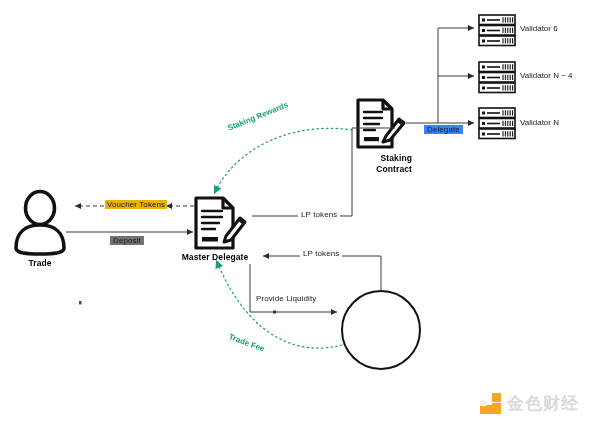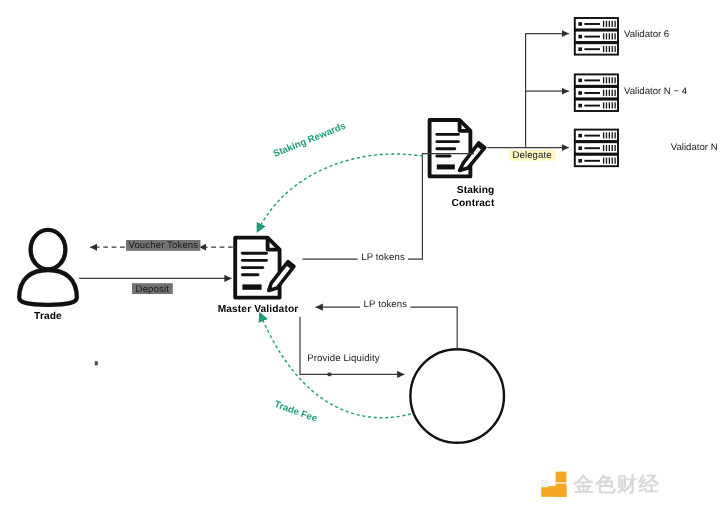--- a/index.html
+++ b/index.html
@@ -279,47 +279,47 @@
     <path d="M250,264 L250,312 L337,312" fill="none" stroke="#3a3a3a" stroke-width="1" marker-end="url(#arrowDark)"></path>
     <rect x="273" y="310.5" width="3" height="3" fill="#3a3a3a"></rect>
 
     <path d="M342,345 C300,356 250,340 217,262" fill="none" stroke="#1a9e7a" stroke-width="1.2" stroke-dasharray="1.6,3.2" stroke-linecap="round" marker-end="url(#arrowTeal)"></path>
 
     <rect x="79" y="301" width="2.5" height="3.5" fill="#4a4a4a"></rect>
   </svg>
 
   <div class="node-label" style="left:10px; top:258px; width:60px;">Trade</div>
 
-  <div class="node-label" style="left:165px; top:252px; width:100px;">Master Validator</div>
+  <div class="node-label" style="left:165px; top:252px; width:100px;">Master Delegate</div>
 
   <div class="node-label" style="left:342px; top:153px; width:70px;text-align:right;">Staking
 Contract</div>
 
 
   <div class="validator-label" style="left:520px; top:24px;">Validator 6</div>
   <div class="validator-label" style="left:520px; top:71px;">Validator N − 4</div>
-  <div class="validator-label" style="left:520px; top:118px;margin-left:39px;">Validator N</div>
-
-  <div class="edge-label" style="left:105px; top:200px; background:#737373; padding:0 2px;">Voucher Tokens</div>
+  <div class="validator-label" style="left:520px; top:118px;">Validator N</div>
+
+  <div class="edge-label" style="left:105px; top:200px; background:#eab308; padding:0 2px;">Voucher Tokens</div>
 
   <div class="edge-label" style="left:110px; top:236px; background:#737373; padding:0 3px;">Deposit</div>
 
   <div class="edge-label" style="left:298px; top:210px; background:#ffffff; padding:0 3px;">LP tokens</div>
 
-  <div class="edge-label" style="left:424px; top:125px; background:#fef9c3; padding:0 3px;">Delegate</div>
+  <div class="edge-label" style="left:424px; top:125px; background:#3b82f6; padding:0 3px;">Delegate</div>
 
   <div class="edge-label" style="left:300px; top:249px; background:#ffffff; padding:0 3px;">LP tokens</div>
 
   <div class="edge-label" style="left:253px; top:294px; background:#ffffff; padding:0 3px;text-align:right;">Provide Liquidity</div>
 
   <div class="flow-label" style="left:228px; top:124px; transform: rotate(-22deg);">Staking Rewards</div>
 
   <div class="flow-label" style="left:229px; top:332px; transform: rotate(20deg);">Trade Fee</div>
 
-  <div class="watermark" style="left:451px; top:392px;">
+  <div class="watermark" style="left:480px; top:392px;">
     <div class="wm-logo">
       <i class="blk-tr"></i>
       <i class="blk-v"></i>
       <i class="blk-bl"></i>
       <i class="blk-dot"></i>
     </div>
     <div class="wm-text">金色财经</div>
   </div>
 
 </div>

